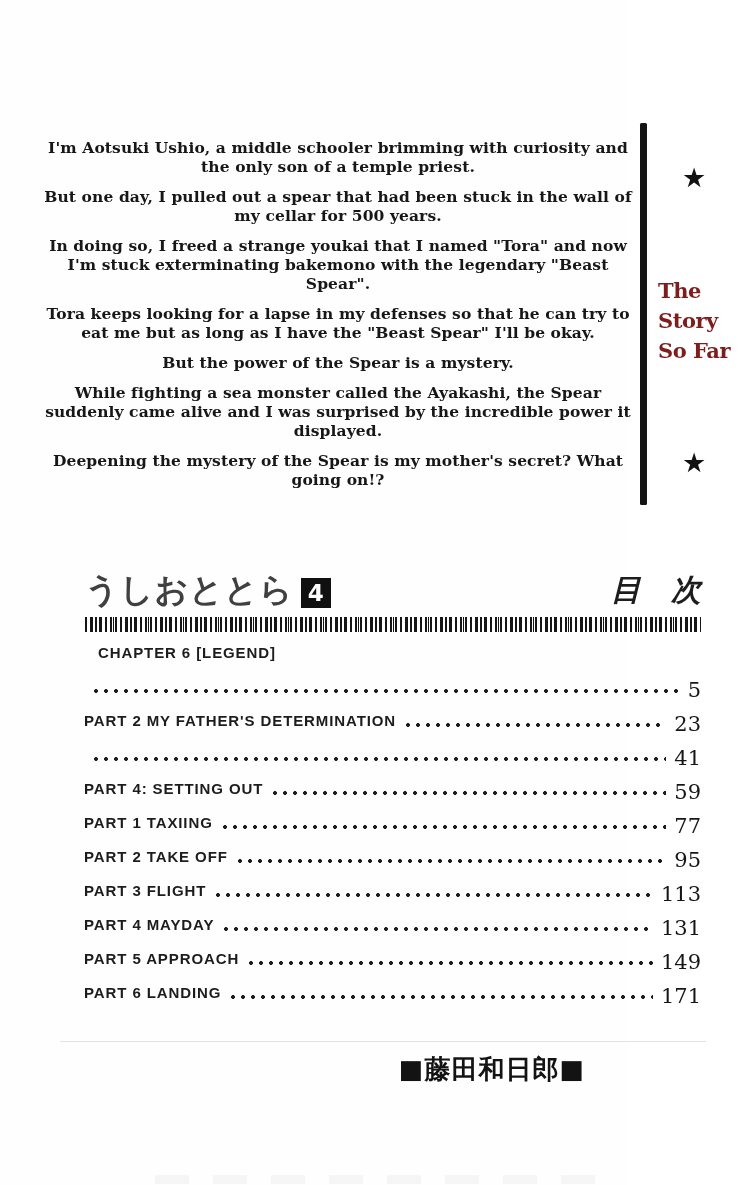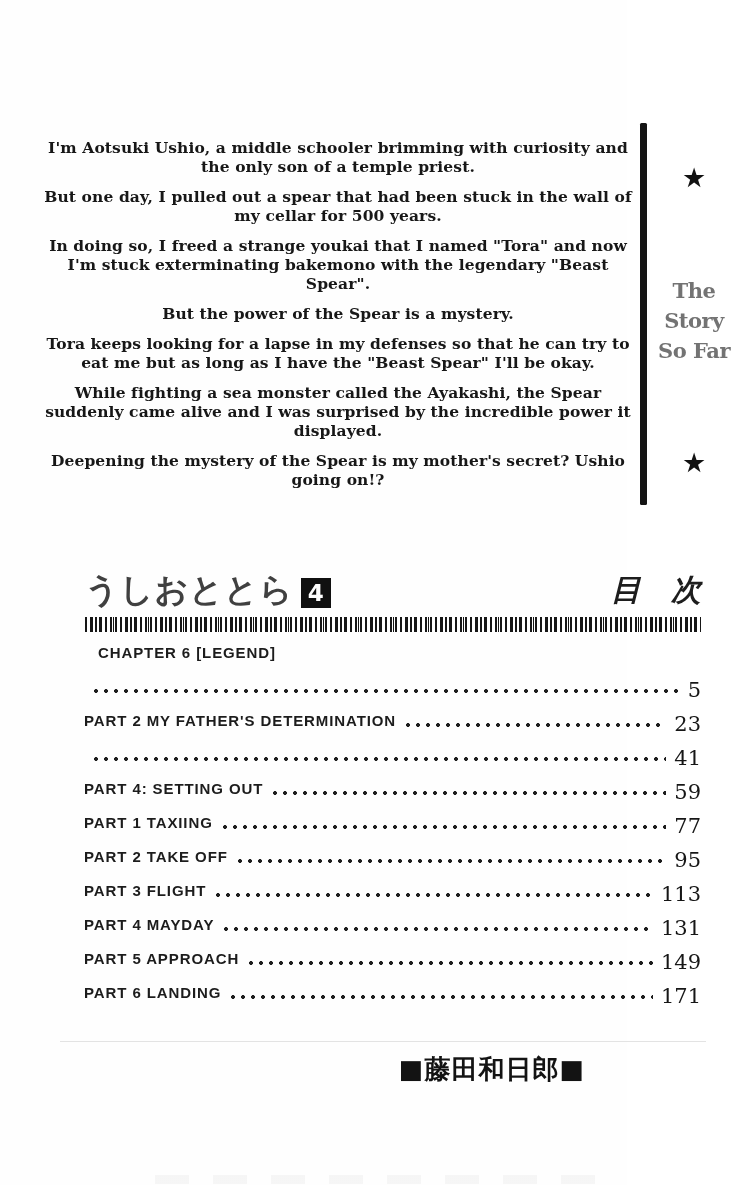--- a/index.html
+++ b/index.html
@@ -37,21 +37,21 @@
     width: 88px; height: 382px;
     display: flex; flex-direction: column;
     align-items: center; justify-content: space-between;
     padding: 42px 0 28px 0;
   }
   .star { font-size: 27px; color: #121212; line-height: 1; }
   .sidebar-title {
     font-family: "DejaVu Serif", serif;
     font-weight: 700; font-style: normal;
     font-size: 21px; line-height: 30px;
-    text-align: center; color: #737373;
+    text-align: left; color: #7f1d1d;
     letter-spacing: -0.5px;
   }
 
   
   .toc-header {
     position: absolute; left: 85px; top: 568px; width: 616px;
     display: flex; align-items: center;
   }
   .series-title {
     font-size: 33px; font-weight: 700; color: #404040;
@@ -117,24 +117,24 @@
 </style>
 </head>
 <body>
 
 <div class="page">
 
   <div class="story-paragraphs">
       <p class="story-para">I'm Aotsuki Ushio, a middle schooler brimming with curiosity and the only son of a temple priest.</p>
       <p class="story-para">But one day, I pulled out a spear that had been stuck in the wall of my cellar for 500 years.</p>
       <p class="story-para">In doing so, I freed a strange youkai that I named "Tora" and now I'm stuck exterminating bakemono with the legendary "Beast Spear".</p>
+      <p class="story-para">Tora keeps looking for a lapse in my defenses so that he can try to eat me but as long as I have the "Beast Spear" I'll be okay.</p>
       <p class="story-para">But the power of the Spear is a mystery.</p>
-      <p class="story-para">Tora keeps looking for a lapse in my defenses so that he can try to eat me but as long as I have the "Beast Spear" I'll be okay.</p>
       <p class="story-para">While fighting a sea monster called the Ayakashi, the Spear suddenly came alive and I was surprised by the incredible power it displayed.</p>
-      <p class="story-para">Deepening the mystery of the Spear is my mother's secret? Ushio going on!?</p>
+      <p class="story-para">Deepening the mystery of the Spear is my mother's secret? What going on!?</p>
     </div>
 
   <div class="divider-bar"></div>
 
   <div class="story-sidebar">
     <span class="star">★</span>
     <div class="sidebar-title">
       <div>The</div>
       <div>Story</div>
       <div>So Far</div>

